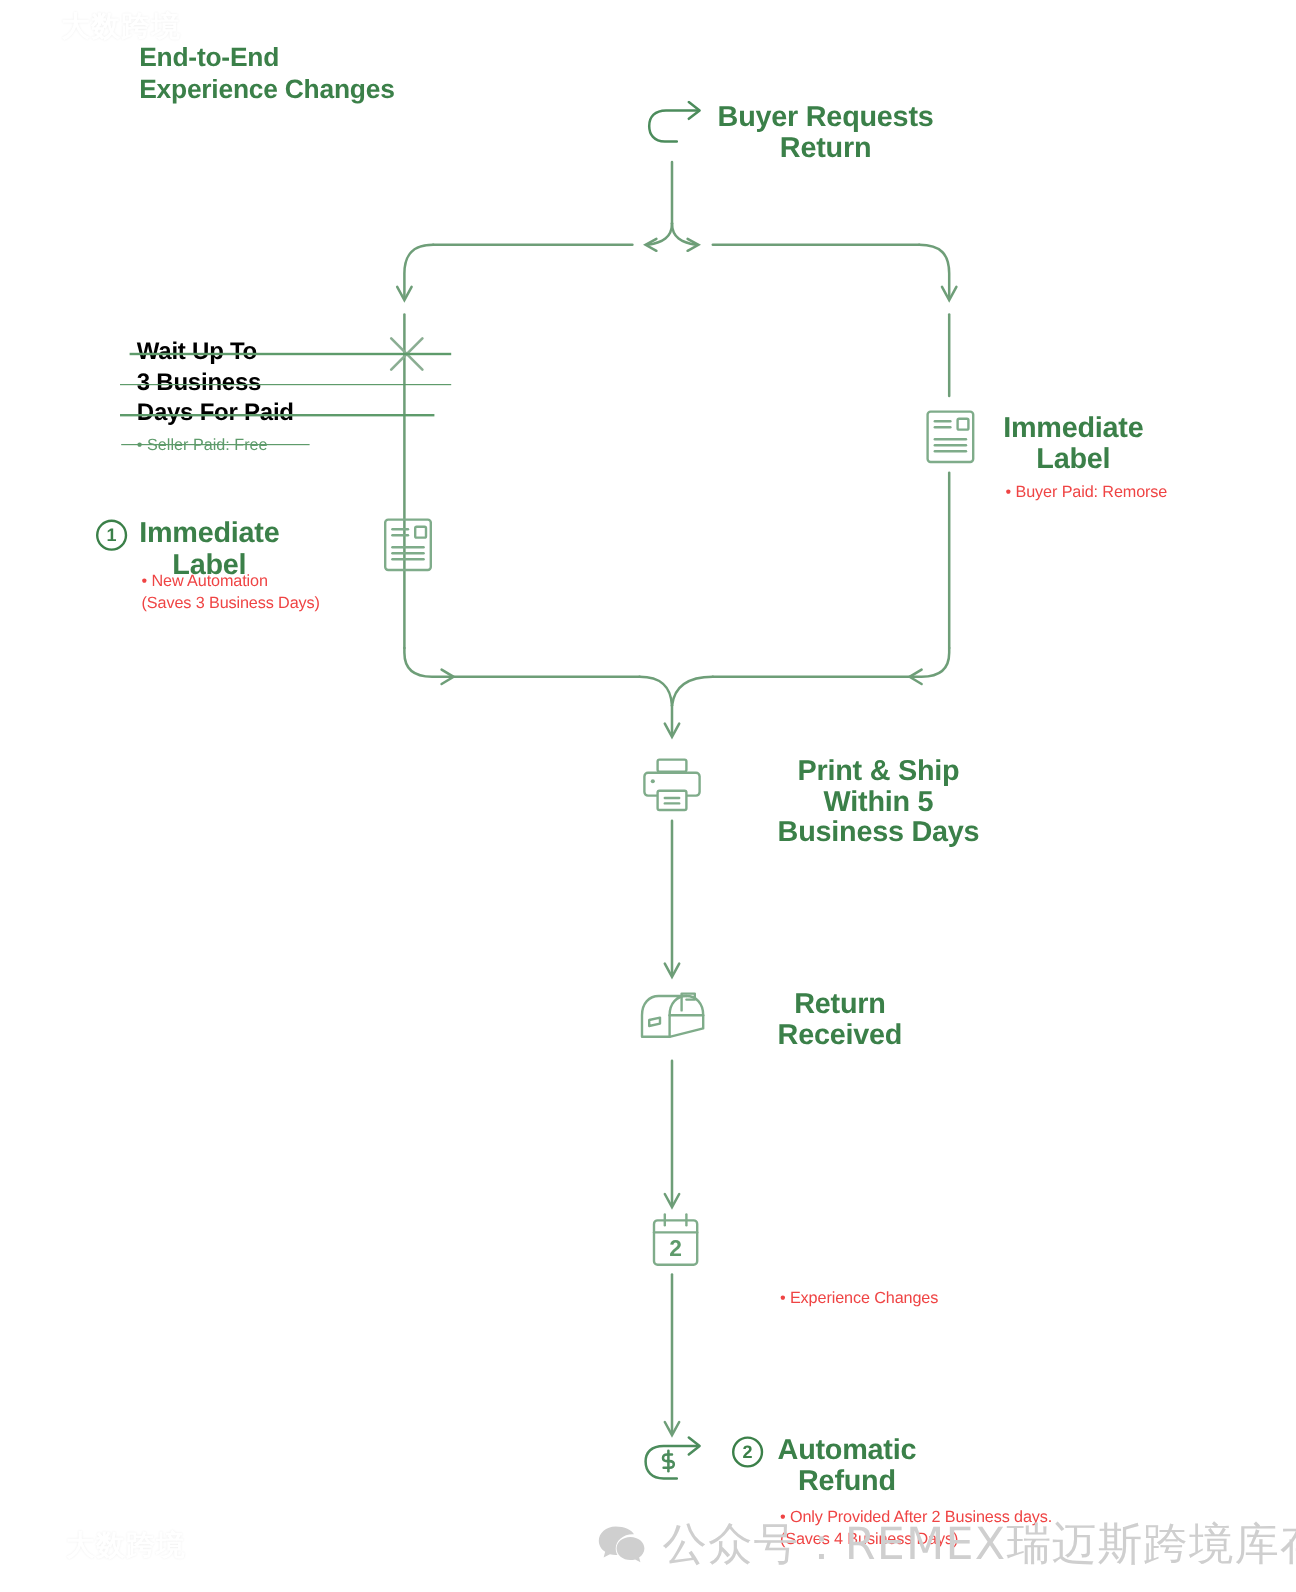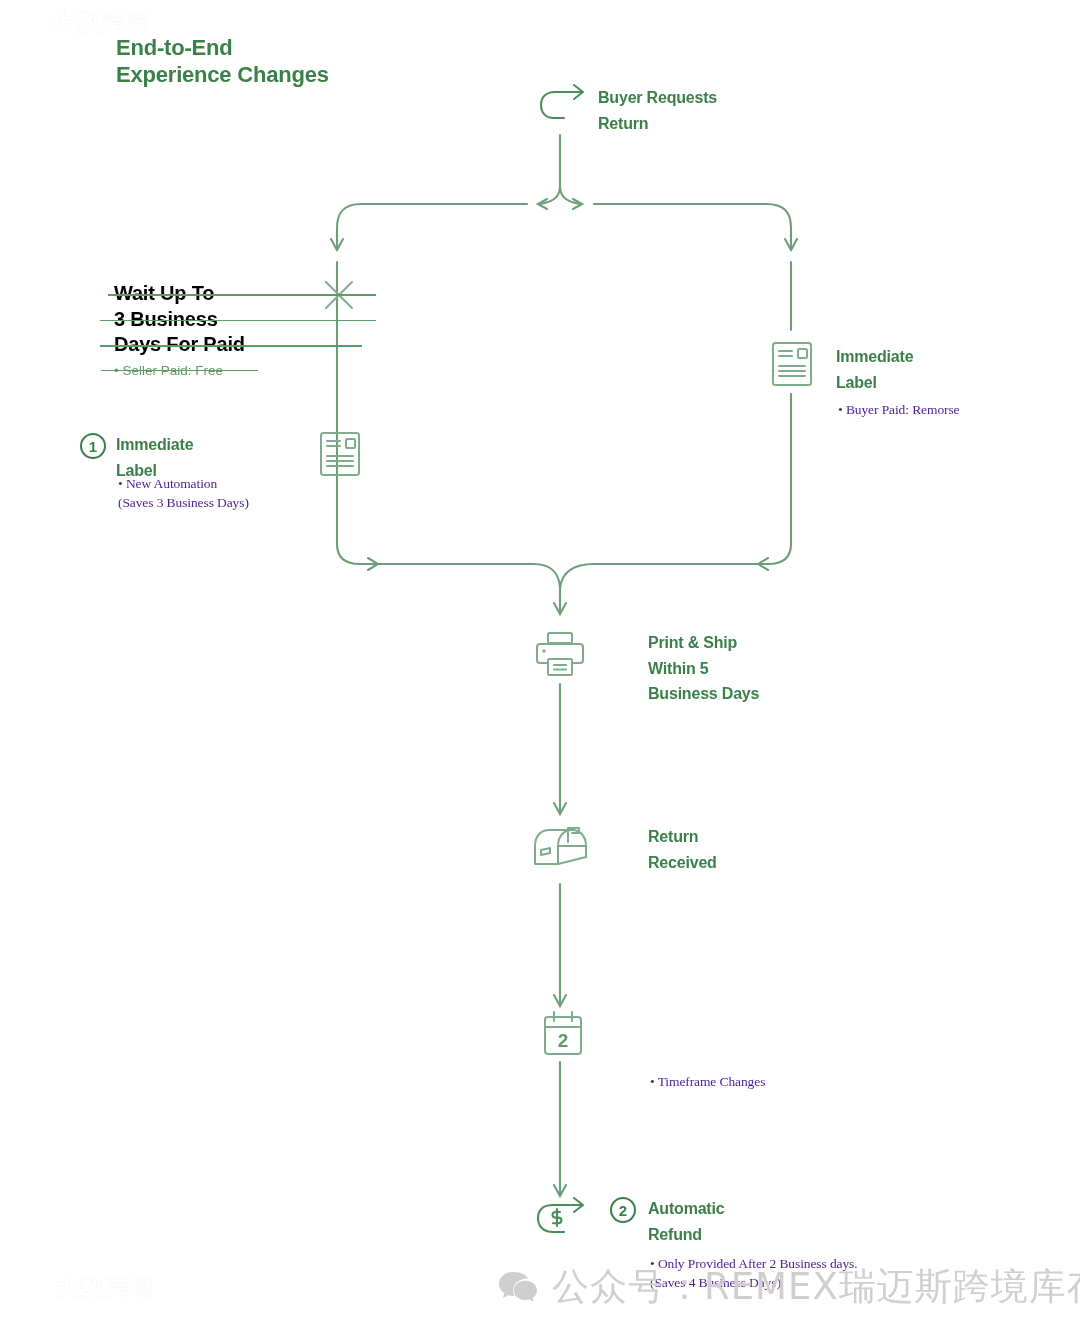--- a/index.html
+++ b/index.html
@@ -12,26 +12,26 @@
   .stage{position:absolute;inset:0;}
   svg.wires{position:absolute;left:0;top:0;width:1080px;height:1327px;pointer-events:none;}
 
   .title{
     position:absolute;left:116px;top:34px;
     color:#3B8049;font-weight:bold;font-size:22px;line-height:27px;
     letter-spacing:-0.2px;white-space:pre-line;
   }
 
   .node-title{
-    color:#3B8049;font-weight:bold;font-size:16px;line-height:25.5px;
-    letter-spacing:-0.2px;white-space:pre-line;
+    color:#3B8049;font-weight:bold;font-size:24px;line-height:25.5px;
+    letter-spacing:-0.2px;white-space:pre-line;text-align:center;
   }
   .node-sub{
-    color:#4c1d95;font-size:13.5px;line-height:19px;
-    white-space:pre-line;letter-spacing:-0.1px;font-family:Liberation Serif, serif;
+    color:#ef4444;font-size:13.5px;line-height:19px;
+    white-space:pre-line;letter-spacing:-0.1px;
   }
 
   .blk{position:absolute;}
 
   
   #struck{left:114px;top:281px;width:200px;}
   #struck .sline{
     position:relative;color:#000000;font-weight:bold;font-size:20px;
     line-height:25.5px;letter-spacing:-0.2px;white-space:nowrap;
   }
@@ -193,21 +193,21 @@
   <div class="blk node-title" style="left:648px;top:824px;">Return
 Received</div>
 
   <svg class="blk" style="left:541px;top:1010px;width:44px;height:48px;" viewBox="0 0 44 48" fill="none" stroke="#7FAC8A" stroke-width="2" stroke-linecap="round" stroke-linejoin="round">
     <path d="M13 2 L13 11"></path>
       <path d="M31 2 L31 11"></path>
     <rect x="4" y="7" width="36" height="37" rx="3"></rect>
     <path d="M4 17 H40"></path>
     <text x="22" y="37" font-family="Liberation Sans, sans-serif" font-size="19" font-weight="bold" fill="#5E9B6B" stroke="none" text-anchor="middle">2</text>
   </svg>
-  <div class="blk node-sub" style="left:650px;top:1072px;">• Timeframe Changes</div>
+  <div class="blk node-sub" style="left:650px;top:1072px;">• Experience Changes</div>
 
   <svg class="blk" style="left:534px;top:1196px;width:58px;height:44px;" viewBox="0 0 58 44" fill="none" stroke="#4C8C5C" stroke-width="2.1" stroke-linecap="round" stroke-linejoin="round">
     <path d="M30 36 L19 36 C9 36 4 30 4 22 C4 14 9 9 19 9 L48 9"></path>
     <path d="M40 2 L49 9 L40 16"></path>
     <path d="M26 16 L22 16 C19.5 16 18.5 17.5 18.5 19 C18.5 20.5 19.5 21.6 22 21.6 L24 21.6 C26.5 21.6 27.5 22.8 27.5 24.3 C27.5 25.8 26.5 27.2 24 27.2 L19 27.2"></path>
     <path d="M23 13 L23 30"></path>
   </svg>
   <div class="numcircle" style="left:610px;top:1197px;">2</div>
   <div class="blk node-title" style="left:648px;top:1196px;">Automatic
 Refund</div>

